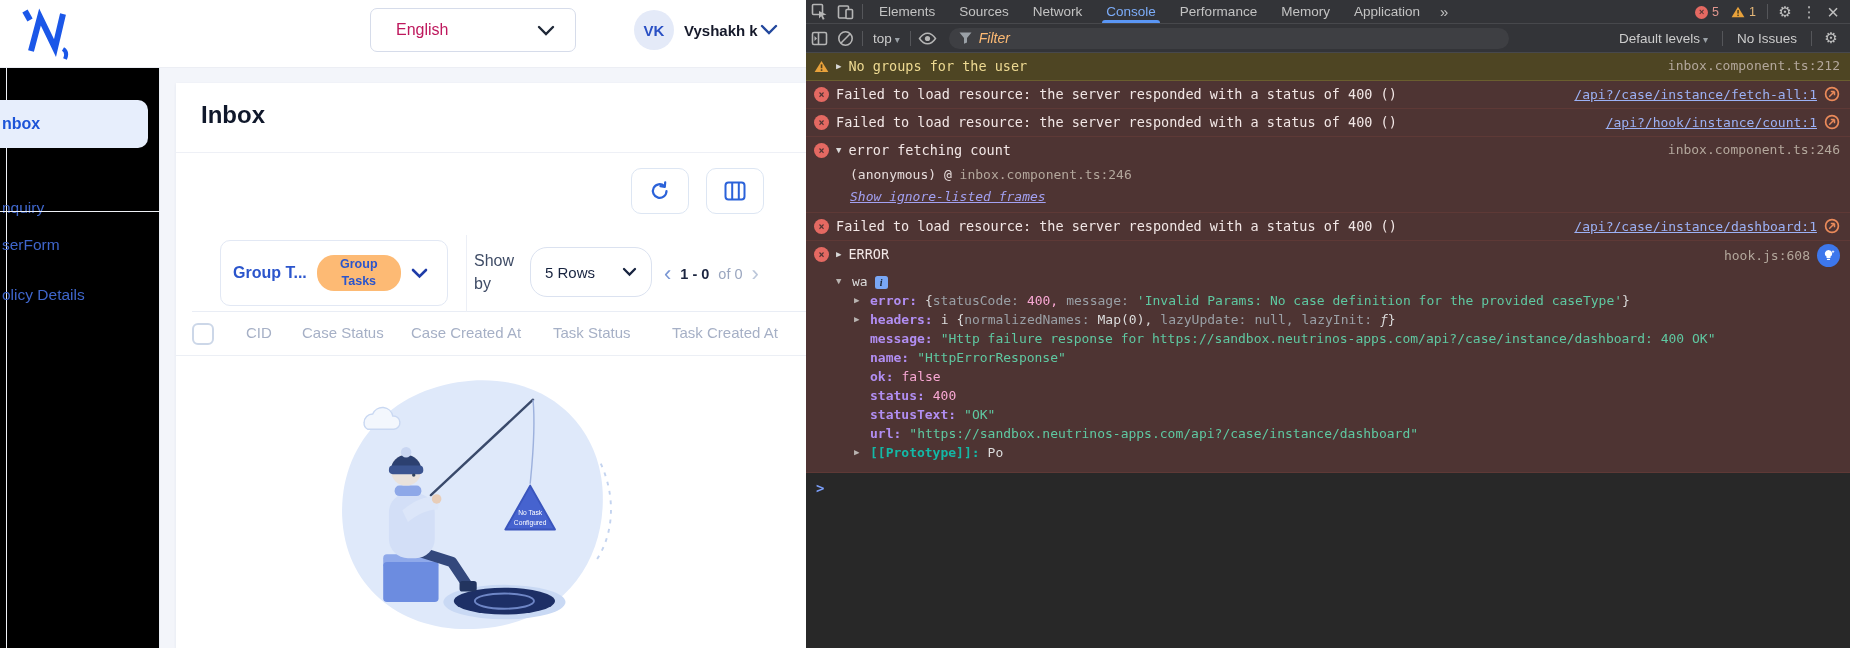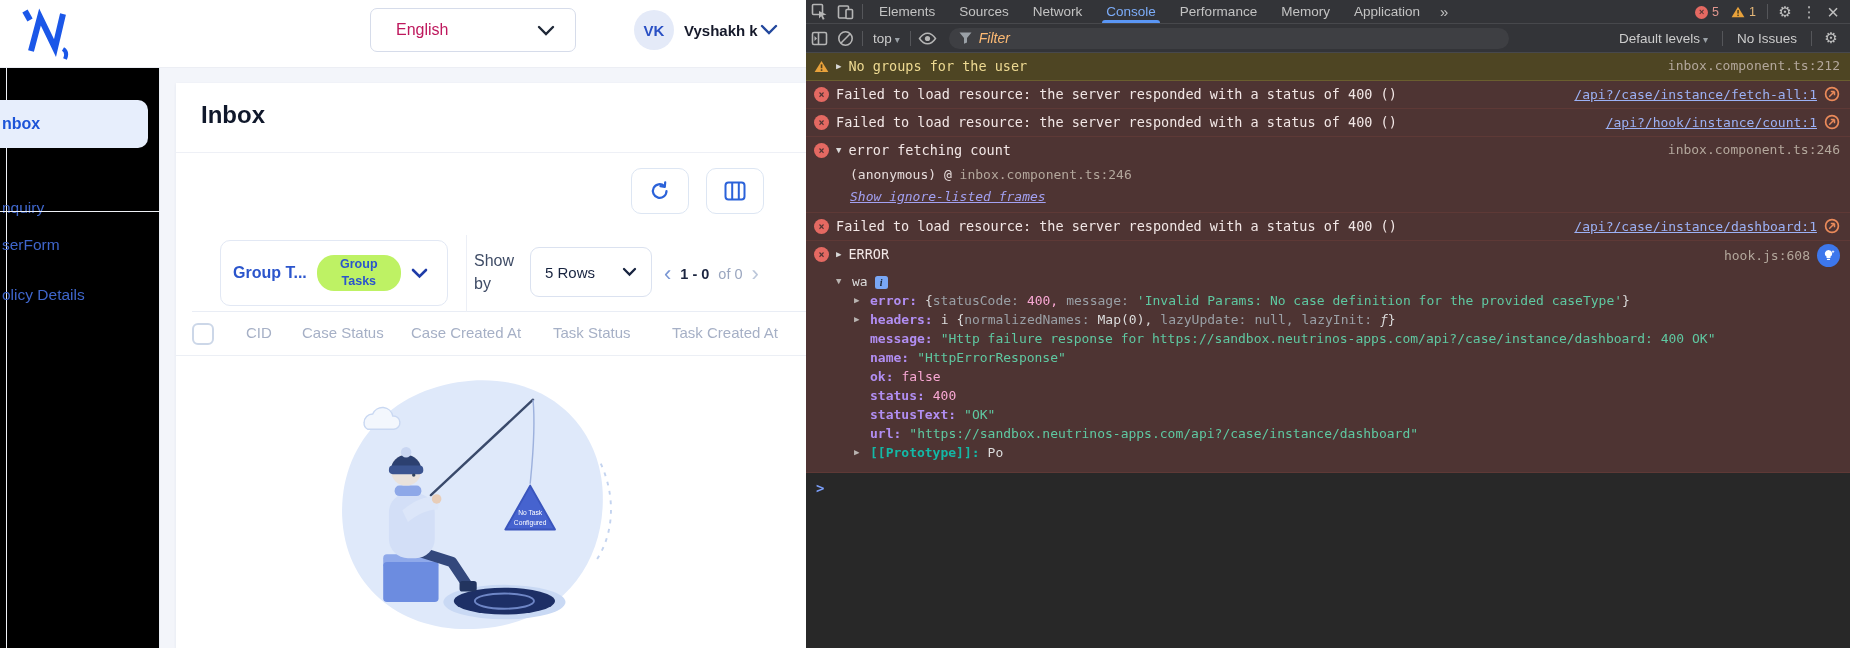--- a/index.html
+++ b/index.html
@@ -40,27 +40,27 @@
   .card-div1 { position:absolute; left:0; top:69px; width:630px; height:1px; background:#eef0f6; }
   .tool-btn { position:absolute; top:85px; width:58px; height:46px; background:#fff;
     border:1px solid #dde6f3; border-radius:10px; display:flex; align-items:center;
     justify-content:center; cursor:pointer; }
   .controls { position:absolute; left:16px; top:152px; width:630px; height:77px;
     border-bottom:1px solid #e9edf5; }
   .group-box { position:absolute; left:28px; top:5px; width:228px; height:66px;
     border:1px solid #e2e8f4; border-radius:10px; display:flex; align-items:center;
     padding:0 12px; cursor:pointer; }
   .group-label { font-size:16px; font-weight:bold; color:#2b55cc; margin-right:10px; white-space:nowrap; }
-  .group-chip { width:84px; background:#bef264; border-radius:17px; padding:1px 0;
+  .group-chip { width:84px; background:#fdba74; border-radius:17px; padding:1px 0;
     font-size:12.5px; font-weight:bold; color:#2b55cc; text-align:center; line-height:1.35; }
   .group-box svg { margin-left:10px; }
   .ctl-vsep { position:absolute; left:274px; top:0; width:1px; height:77px; background:#eceff6; }
   .show-by { position:absolute; left:282px; top:14px; font-size:16px; color:#3f4c66; line-height:1.45; }
   .rows-select { position:absolute; left:338px; top:12px; width:122px; height:50px;
-    border:1px solid #dbe2f0; border-radius:9px; display:flex; align-items:center;
+    border:1px solid #dbe2f0; border-radius:17px; display:flex; align-items:center;
     padding:12px 14px; cursor:pointer; }
   .rows-select .val { font-size:15px; color:#17233f; }
   .rows-select svg { margin-left:auto; }
   .pager { position:absolute; left:472px; top:0; height:77px; display:flex; align-items:center; gap:9px; }
   .pg-prev { font-size:22px; color:#7a97d4; cursor:pointer; line-height:1; }
   .pg-next { font-size:22px; color:#bcc7da; cursor:pointer; line-height:1; }
   .pg-range { font-size:14.5px; font-weight:600; color:#1b2540; }
   .pg-total { font-size:14.5px; color:#9aa6bf; }
 
   .thead { position:absolute; left:0; top:229px; width:630px; height:44px;

